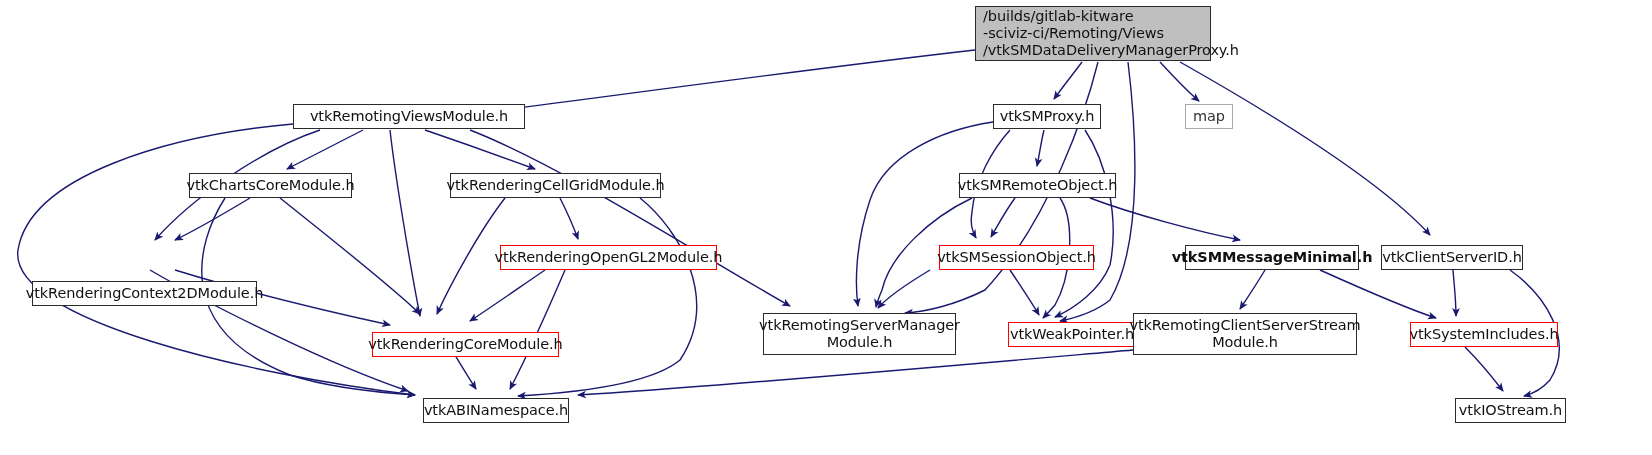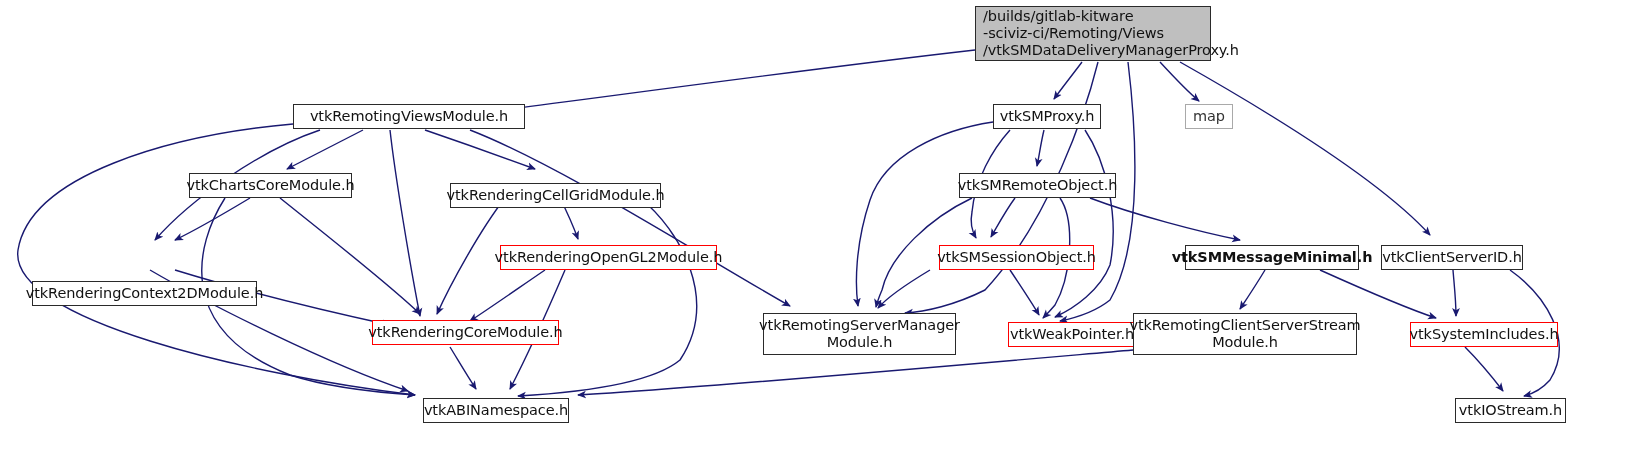--- a/index.html
+++ b/index.html
@@ -152,35 +152,35 @@
 /vtkSMDataDeliveryManagerProxy.h</div>
 
   <div class="node" style="left:293px;top:104px;width:232px;height:25px;">vtkRemotingViewsModule.h</div>
 
   <div class="node" style="left:993px;top:104px;width:108px;height:25px;">vtkSMProxy.h</div>
 
   <div class="node plain" style="left:1185px;top:104px;width:48px;height:25px;">map</div>
 
   <div class="node" style="left:189px;top:173px;width:163px;height:25px;">vtkChartsCoreModule.h</div>
 
-  <div class="node" style="left:450px;top:173px;width:211px;height:25px;margin-top:10px;">vtkRenderingCellGridModule.h</div>
+  <div class="node" style="left:450px;top:173px;width:211px;height:25px;">vtkRenderingCellGridModule.h</div>
 
   <div class="node" style="left:959px;top:173px;width:157px;height:25px;">vtkSMRemoteObject.h</div>
 
   <div class="node" style="left:32px;top:245px;width:225px;height:25px;margin-top:36px;">vtkRenderingContext2DModule.h</div>
 
   <div class="node red" style="left:472px;top:245px;width:217px;height:25px;">vtkRenderingOpenGL2Module.h</div>
 
   <div class="node red" style="left:911px;top:245px;width:155px;height:25px;">vtkSMSessionObject.h</div>
 
   <div class="node" style="left:1185px;top:245px;width:174px;height:25px;font-weight:bold;">vtkSMMessageMinimal.h</div>
 
   <div class="node" style="left:1381px;top:245px;width:142px;height:25px;">vtkClientServerID.h</div>
 
-  <div class="node red" style="left:344px;top:320px;width:187px;height:25px;">vtkRenderingCoreModule.h</div>
+  <div class="node red" style="left:344px;top:332px;width:187px;height:25px;">vtkRenderingCoreModule.h</div>
 
   <div class="node" style="left:763px;top:313px;width:193px;height:42px;">vtkRemotingServerManager
 Module.h</div>
 
   <div class="node red" style="left:980px;top:322px;width:128px;height:25px;">vtkWeakPointer.h</div>
 
   <div class="node" style="left:1133px;top:313px;width:224px;height:42px;">vtkRemotingClientServerStream
 Module.h</div>
 
   <div class="node red" style="left:1382px;top:322px;width:148px;height:25px;">vtkSystemIncludes.h</div>

